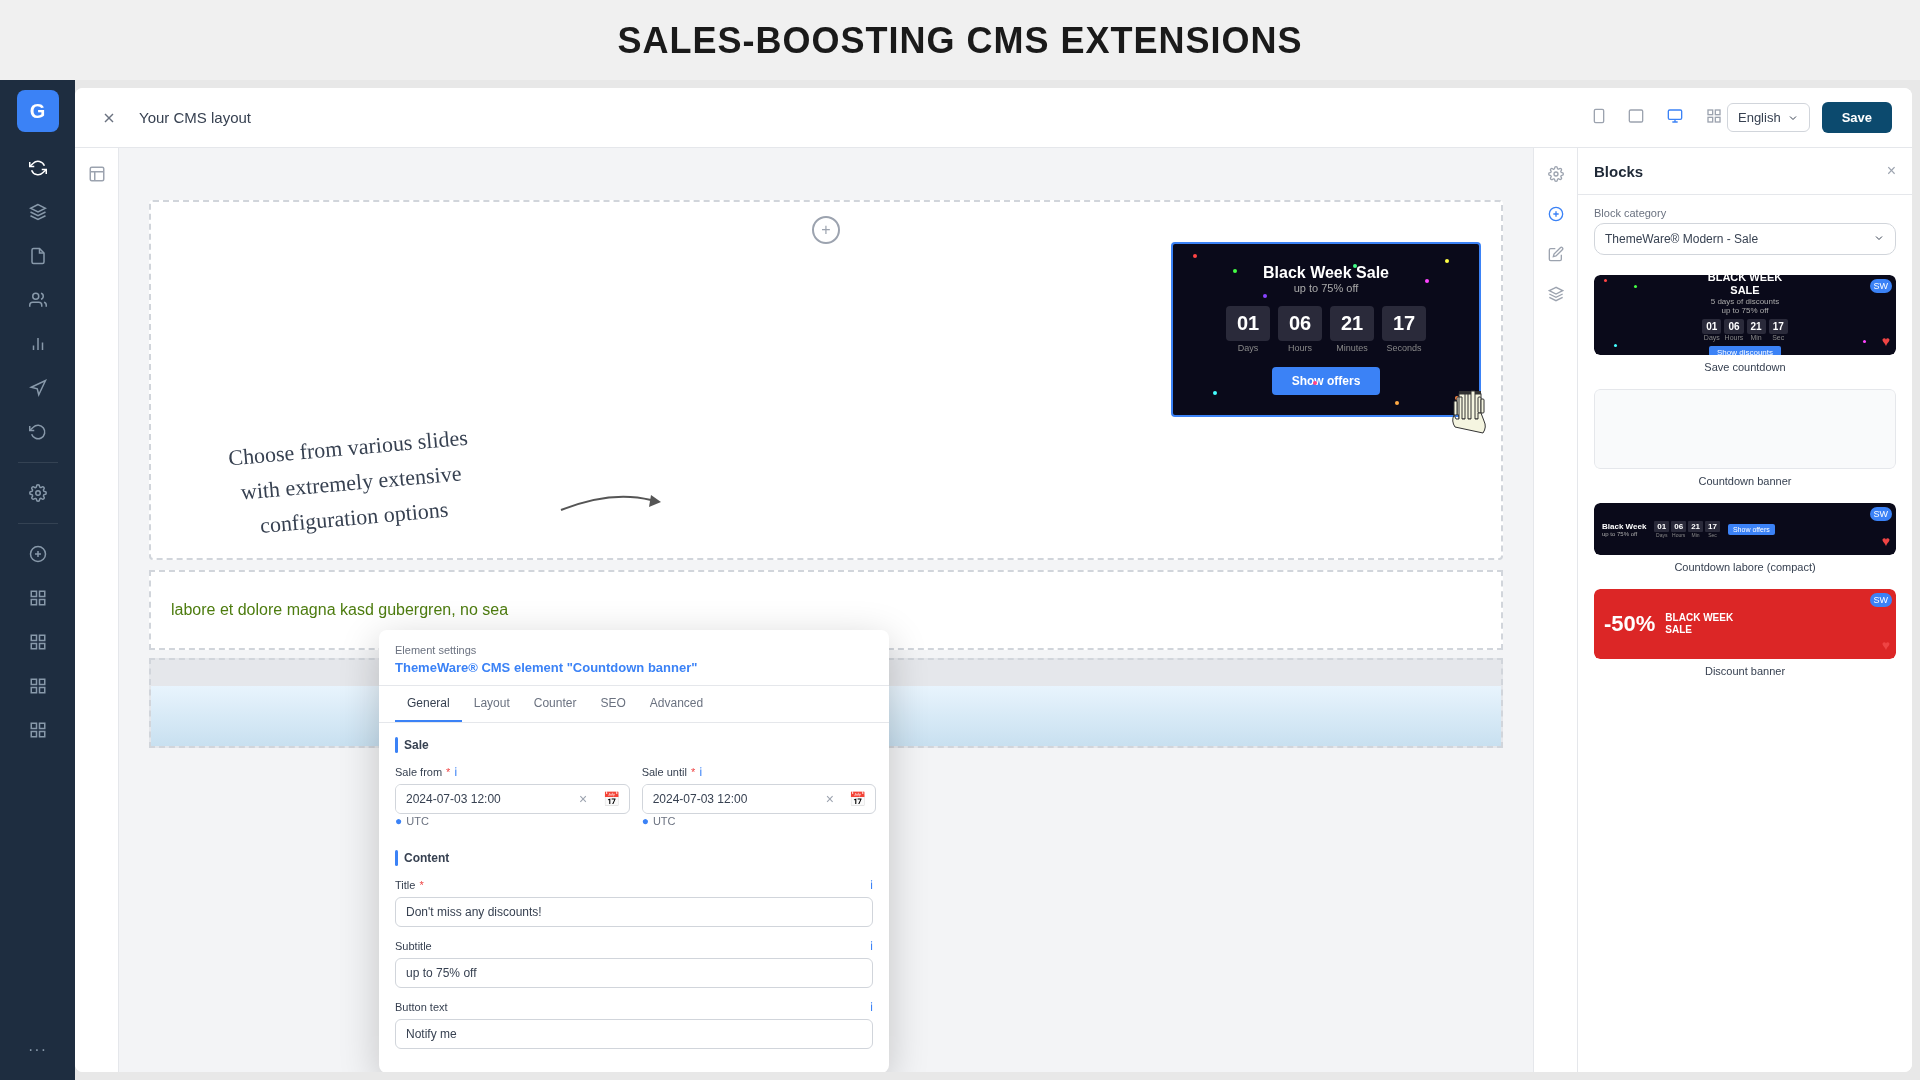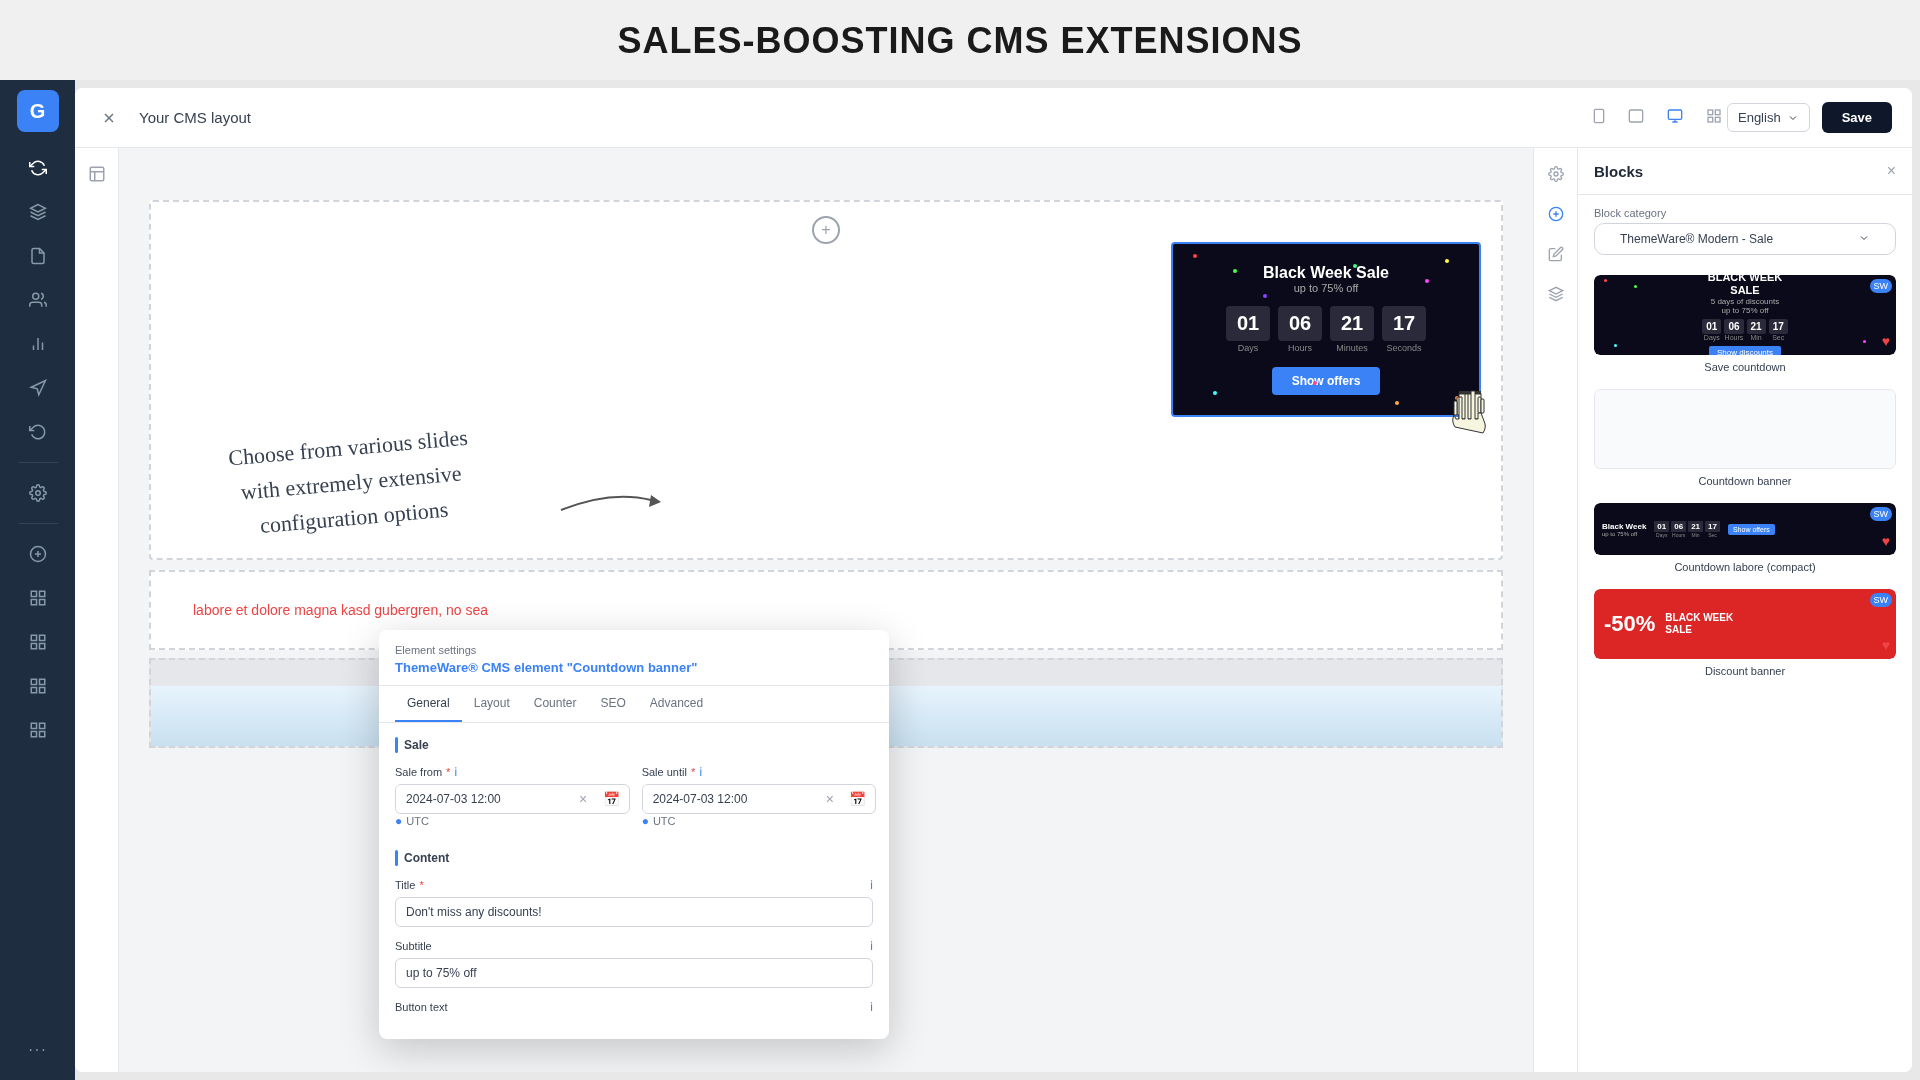--- a/index.html
+++ b/index.html
@@ -137,21 +137,21 @@
       border-radius: 6px;
       padding: 6px 10px;
       font-size: 13px;
       color: #374151;
       cursor: pointer;
       background: white;
       gap: 6px;
     }
 
     .save-btn {
-      background: #0f172a;
+      background: #0c4a6e;
       color: white;
       border: none;
       border-radius: 6px;
       padding: 8px 20px;
       font-size: 13px;
       font-weight: 600;
       cursor: pointer;
     }
 
     
@@ -387,21 +387,21 @@
     .block-category-label {
       font-size: 11px;
       color: #6b7280;
       padding: 12px 16px 4px;
     }
 
     .block-category-select {
       margin: 0 16px 12px;
       border: 1px solid #d1d5db;
       border-radius: 10px;
-      padding: 8px 25px;
+      padding: 8px 10px;
       font-size: 12px;
       color: #374151;
       background: white;
       width: calc(100% - 32px);
       cursor: pointer;
       display: flex;
       justify-content: space-between;
     }
 
     .blocks-list {
@@ -945,21 +945,21 @@
                   <rect x="39" y="14" width="3" height="16" rx="1" fill="#f5f5e0" stroke="#333" stroke-width="1"></rect>
                   <rect x="42" y="16" width="3" height="14" rx="1" fill="#f5f5e0" stroke="#333" stroke-width="1"></rect>
                   <rect x="15" y="18" width="3" height="14" rx="1" fill="#f5f5e0" stroke="#333" stroke-width="1"></rect>
                   <path d="M15 32 Q12 38 16 44 L44 50 Q48 44 45 38 L42 30 L39 30 L39 36 L36 36 L36 8 L32 8 L32 36 L29 36 L29 11 L26 11 L26 36 L23 36 L23 14 L20 14 L20 36 L17 36 Z" fill="#f5f5e0" stroke="#333" stroke-width="1"></path>
                 </svg>
               </div>
             </div>
           </div>
 
           <div style="margin: 10px 30px 0; background: white; height: 80px; border: 2px dashed #d1d5db; display:flex; align-items:center; padding: 0 20px;">
-            <span style="font-size:14px; color:#ef4444;margin-left:22px;">labore et dolore magna kasd gubergren, no sea</span>
+            <span style="font-size:16px; color:#4d7c0f;">labore et dolore magna kasd gubergren, no sea</span>
           </div>
 
           <div style="margin: 8px 30px 0; background: #e5e7eb; height: 90px; border: 2px dashed #d1d5db; position:relative; overflow:hidden;">
             <div style="position:absolute; bottom:0; left:0; right:0; height:60px; background: linear-gradient(to bottom, #e8f4fd, #c8e0f0);"></div>
           </div>
 
           <div class="element-settings">
             <div class="es-header">
               <div class="es-title-label">Element settings</div>
               <div class="es-element-name">ThemeWare® CMS element "Countdown banner"</div>
@@ -1035,20 +1035,21 @@
                   <span class="info-icon" style="margin-left:auto;">ℹ</span>
                 </div>
                 <input class="full-input" type="text" value="up to 75% off" style="">
               </div>
 
               <div class="full-form-group">
                 <div class="form-label">
                   <span>Button text</span>
                   <span class="info-icon" style="margin-left:auto;">ℹ</span>
                 </div>
+                <input class="full-input" type="text" value="Notify me" style="">
               </div>
             </div>
           </div>
 
         </div>
       </div>
 
       <div class="right-toolbar">
         <div class="toolbar-icon">
           <svg width="16" height="16" viewBox="0 0 24 24" fill="none" stroke="currentColor" stroke-width="2">

